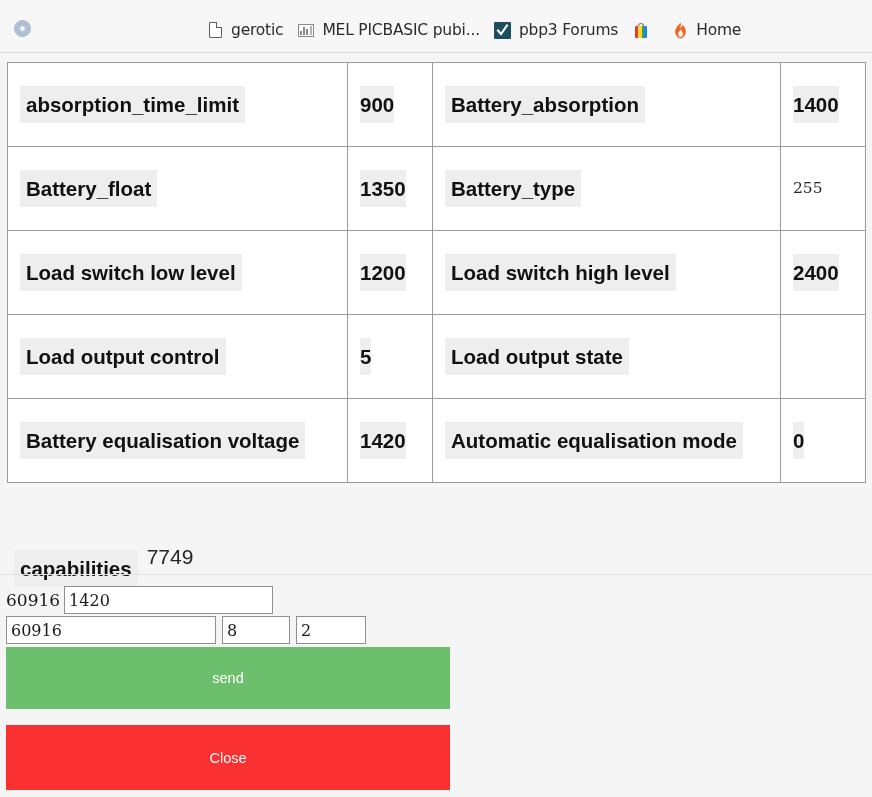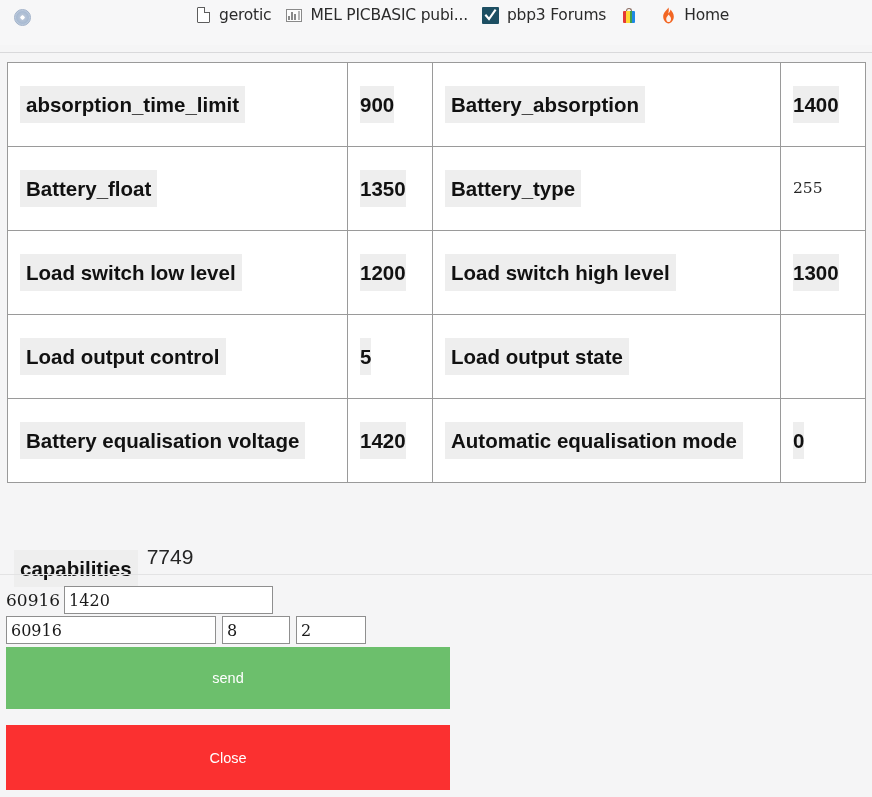--- a/index.html
+++ b/index.html
@@ -14,23 +14,24 @@
     font-family: "Liberation Sans", sans-serif;
   }
 
   
   .bookmark-bar {
     position: absolute;
     left: 0; top: 0;
     width: 872px; height: 45px;
     background: #f7f7f8;
     display: flex;
-    align-items: flex-start;
+    align-items: flex-end;
     overflow: hidden;
     white-space: nowrap;
+    gap: 12px;
   }
   .bb-lead-icon {
     width: 34px; height: 34px;
     margin-left: 5px;
     display: flex; align-items: center; justify-content: center;
     flex: 0 0 auto;
   }
   .disc-icon {
     width: 17px; height: 17px;
     border-radius: 50%;
@@ -370,21 +371,21 @@
         <td class="c-name"><span class="lbl">Battery_float</span></td>
         <td class="c-val"><span class="val">1350</span></td>
         <td class="c-name2"><span class="lbl">Battery_type</span></td>
         <td class="c-val2 topalign"><span class="val plain">255</span></td>
       </tr>
 
       <tr>
         <td class="c-name"><span class="lbl">Load switch low level</span></td>
         <td class="c-val"><span class="val">1200</span></td>
         <td class="c-name2"><span class="lbl">Load switch high level</span></td>
-        <td class="c-val2"><span class="val">1300</span></td>
+        <td class="c-val2"><span class="val">2400</span></td>
       </tr>
 
       <tr>
         <td class="c-name"><span class="lbl">Load output control</span></td>
         <td class="c-val"><span class="val">5</span></td>
         <td class="c-name2"><span class="lbl">Load output state</span></td>
         <td class="c-val2"><span class="val empty"></span></td>
       </tr>
 
       <tr>

